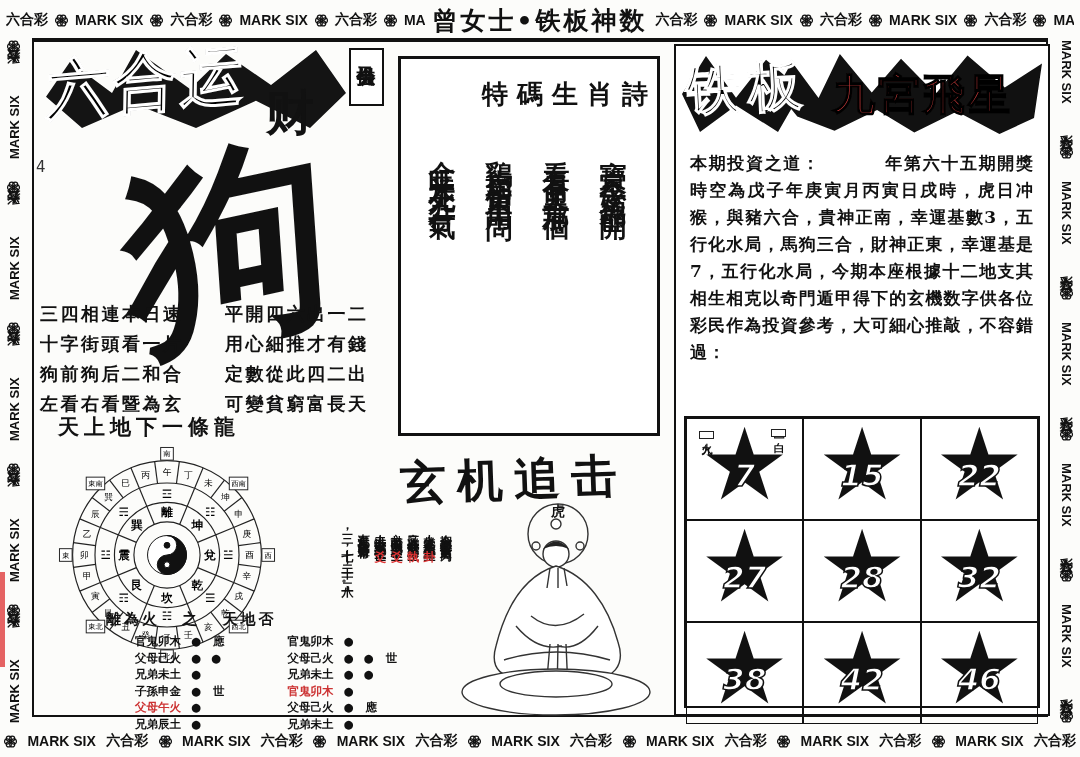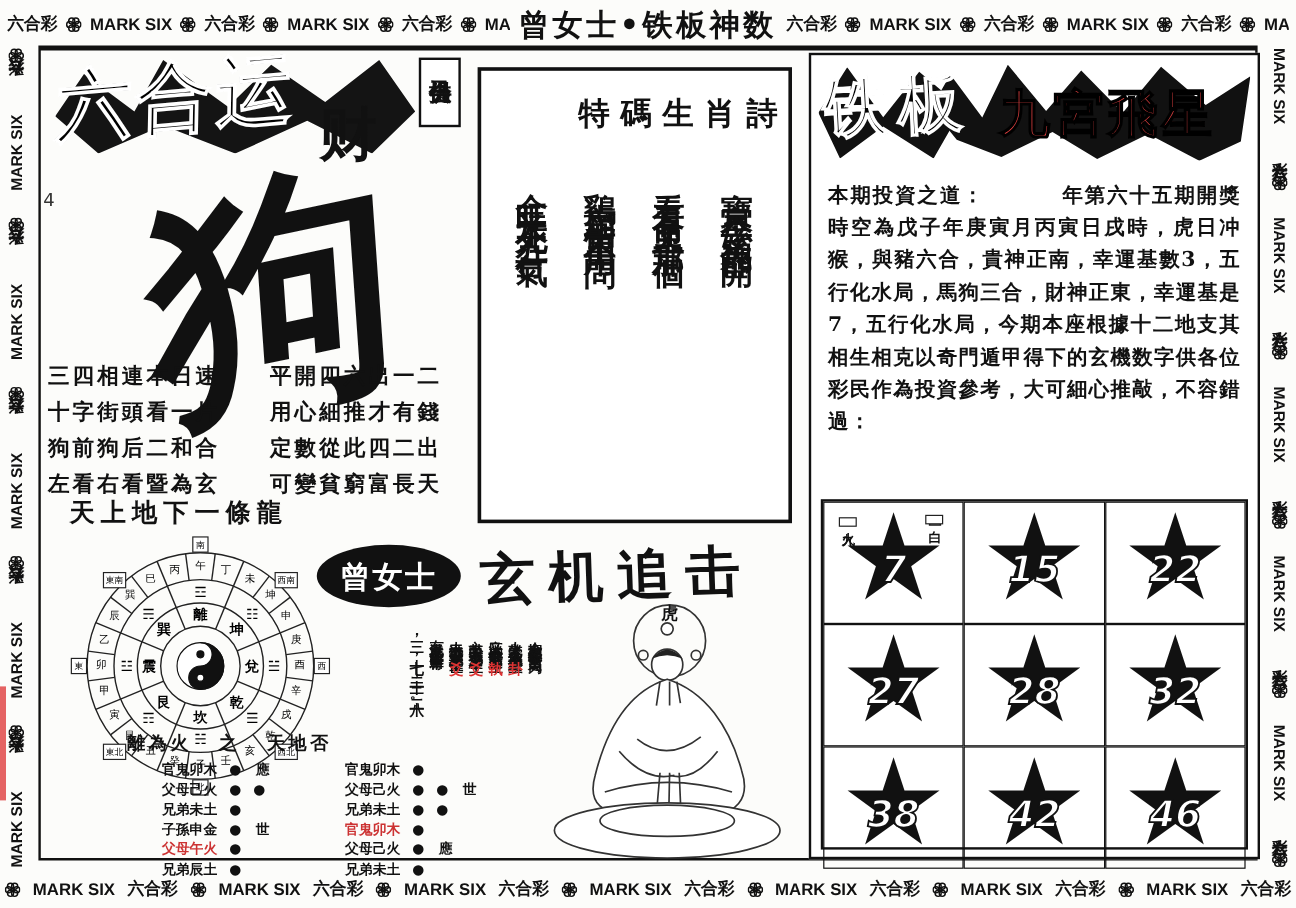--- a/index.html
+++ b/index.html
@@ -632,21 +632,20 @@
     <div class="poem-title">特碼生肖詩</div>
     <div class="poem-cols" id="pcols">
         <div class="pcol">寶室今始爲郡開</div>
         <div class="pcol">看看命里合那個</div>
         <div class="pcol">鷄虎相重不用問</div>
         <div class="pcol">金旺木死五行氣</div>
       </div>
   </div>
 
   <div class="chase">
-    <span class="oval">曾女士</span>
     <span class="chase-t">玄机追击</span>
   </div>
   <div class="comm" id="comm">
       <div class="ccol">今期本座起得离宫之离为</div>
       <div class="ccol">火之乾宫之天地否之卦生<span class="cred">卦</span></div>
       <div class="ccol">应又冲克世爻世爻那而生<span class="cred">執</span></div>
       <div class="ccol">之卦中而木克空冲世不生<span class="cred">爻</span></div>
       <div class="ccol">未土港世玄水克冲世生世<span class="cred">爻</span></div>
       <div class="ccol">有港无生不吉故新青單。</div>
       <div class="ccol">三，十七，二十三，二十八。</div>

